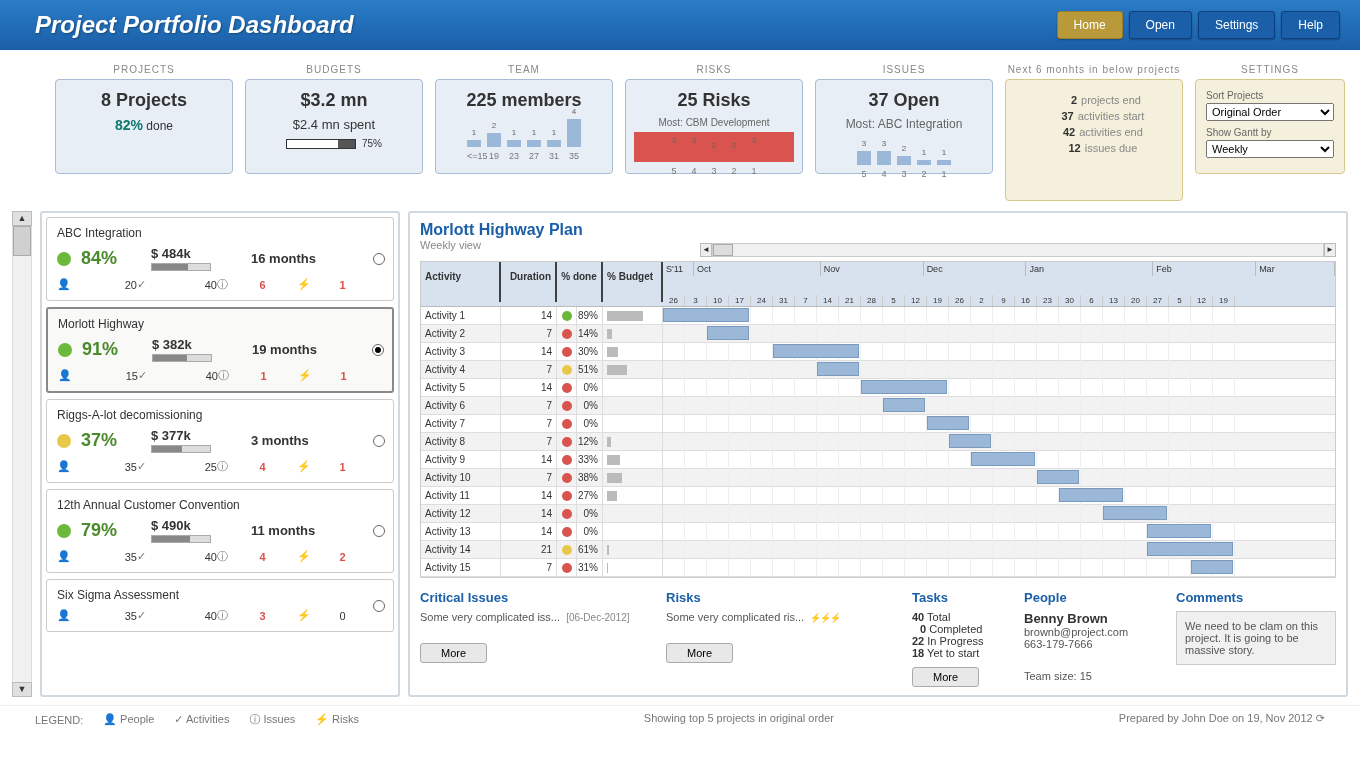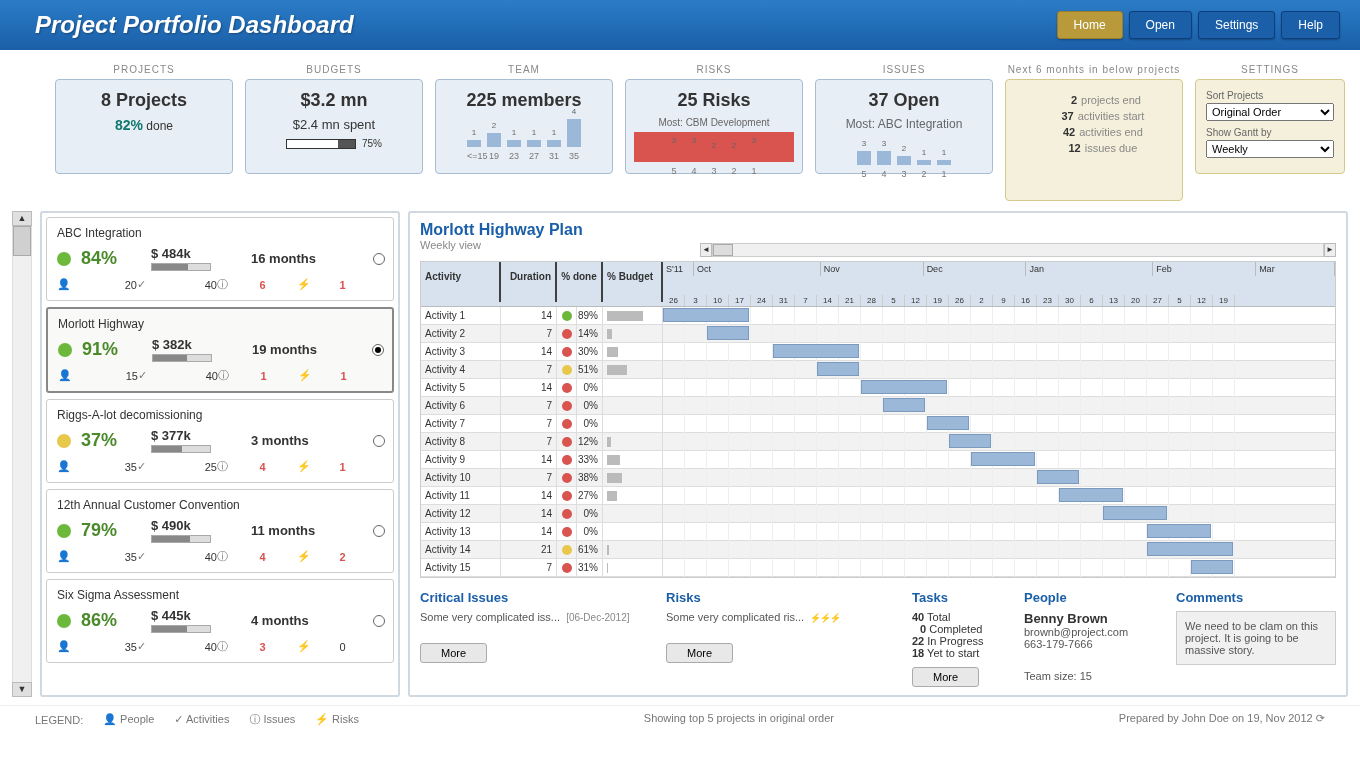--- a/index.html
+++ b/index.html
@@ -348,31 +348,20 @@
           </span>
           <span>
             <span class="ico">⚡</span>
             <span class="warn">2</span>
           </span>
         </div>
         <div class="radio"></div>
       </div>
       <div class="projcard">
         <div class="name">Six Sigma Assessment</div>
-        <div class="row1">
-          <div class="dot green"></div>
-          <div class="pct">86%</div>
-          <div class="budget">
-            <div class="amt">$ 445k</div>
-            <div class="pbar">
-              <div style="width:60%"></div>
-            </div>
-          </div>
-          <div class="months">4 months</div>
-        </div>
         <div class="row2">
           <span><span class="ico">👤</span>35</span>
           <span><span class="ico">✓</span>40</span>
           <span>
             <span class="ico">ⓘ</span>
             <span class="warn">3</span>
           </span>
           <span>
             <span class="ico">⚡</span>
             <span class="">0</span>

